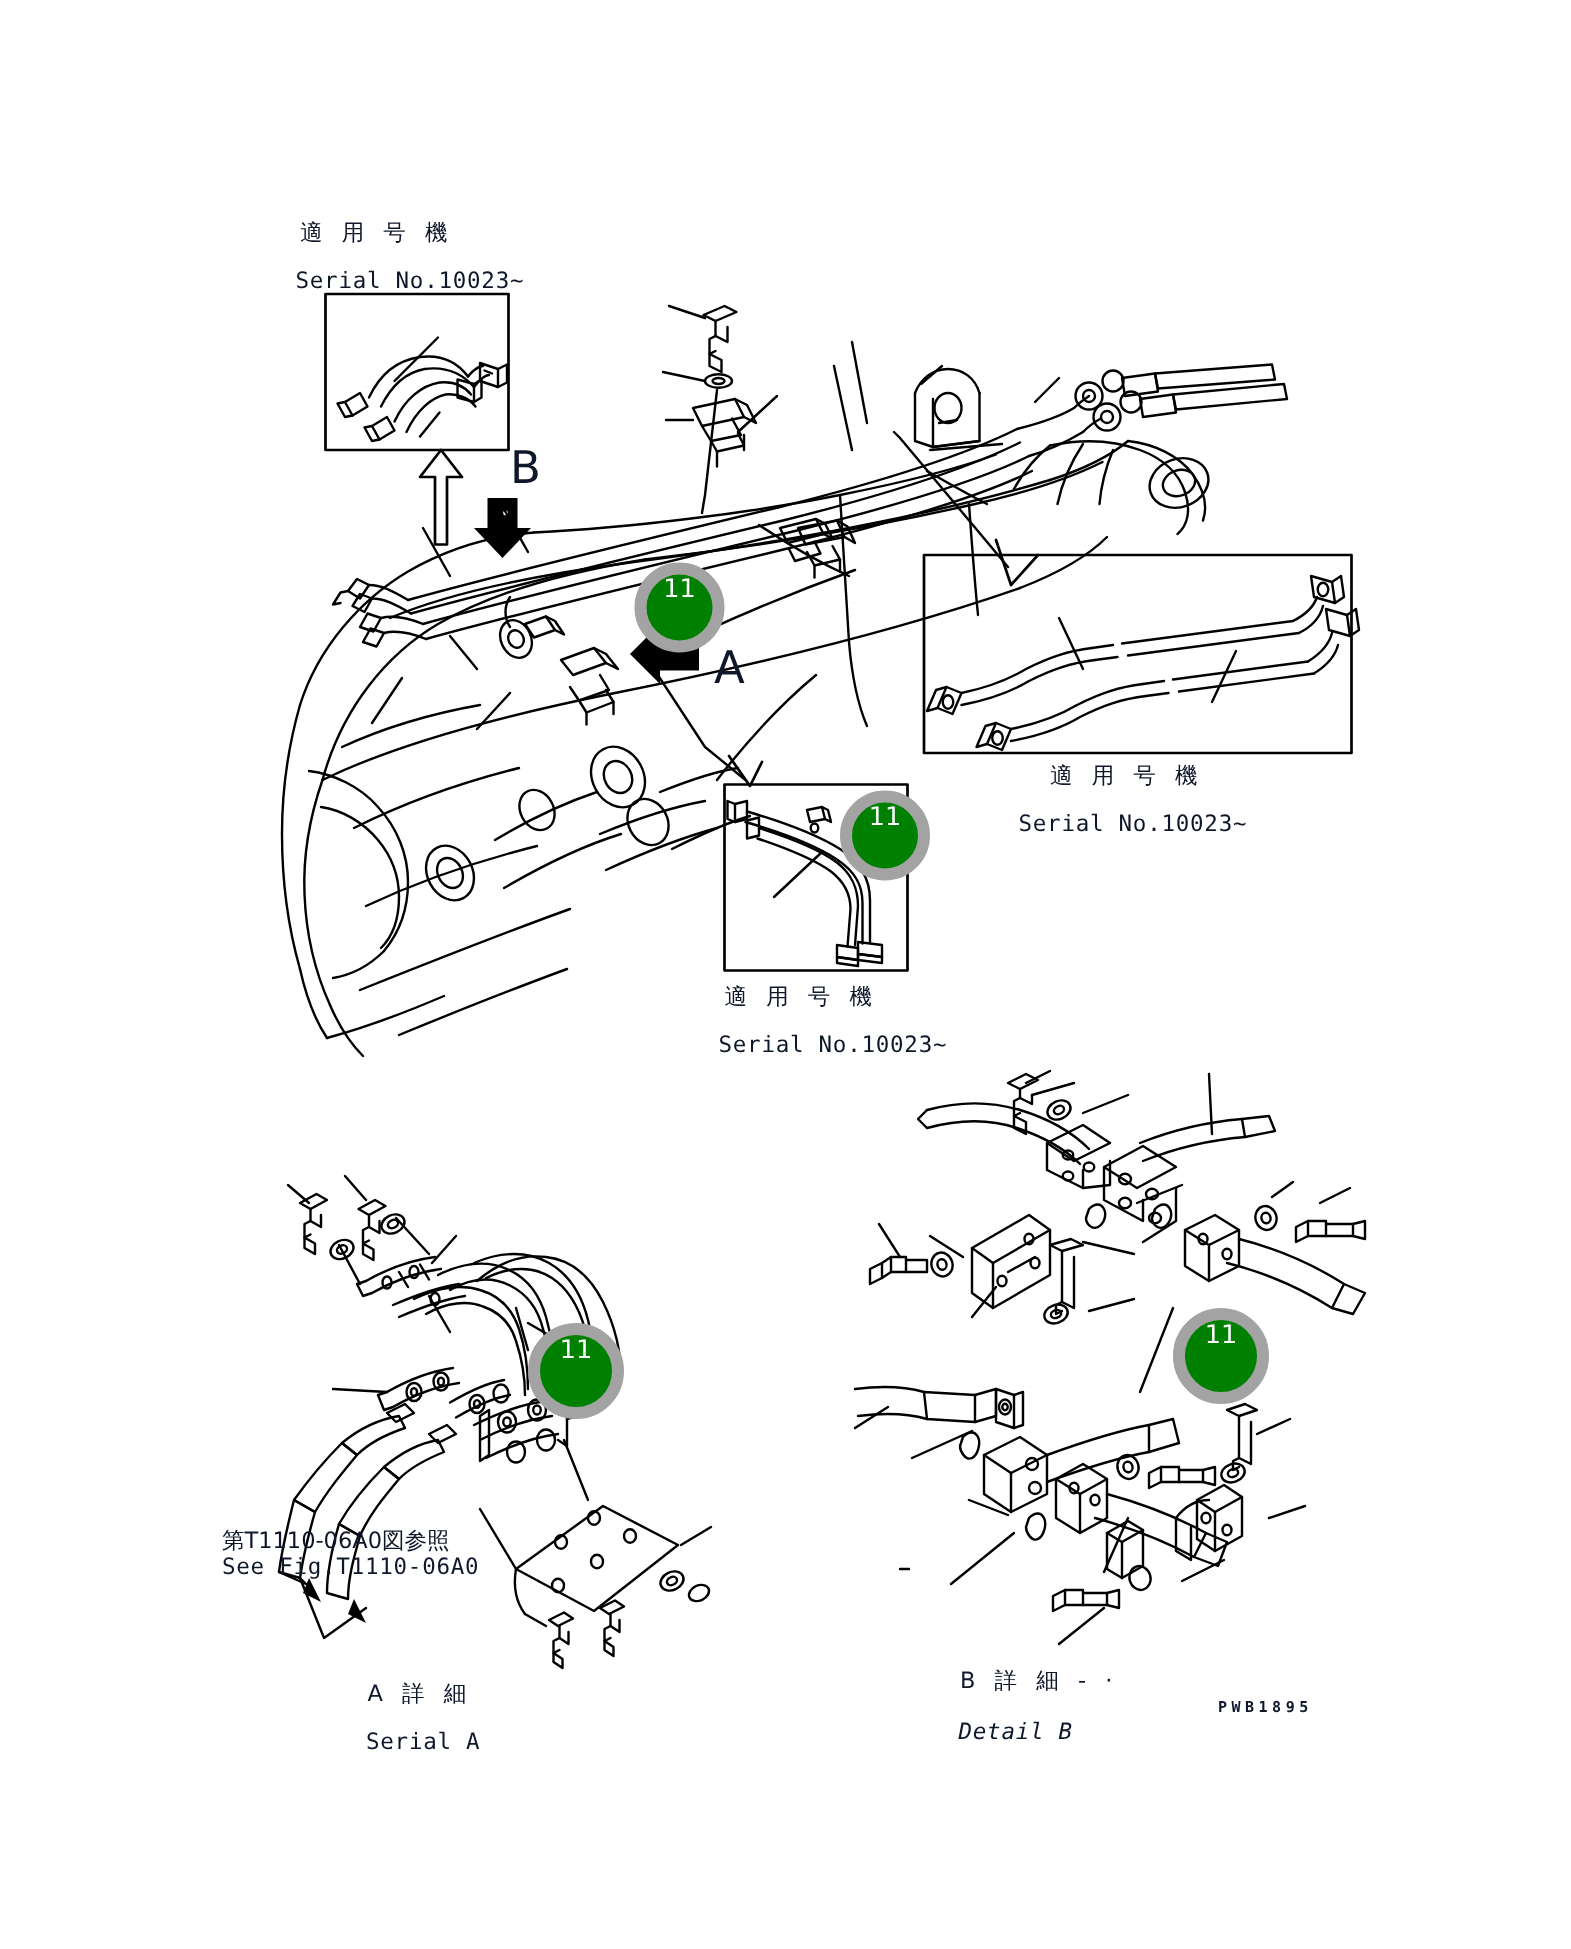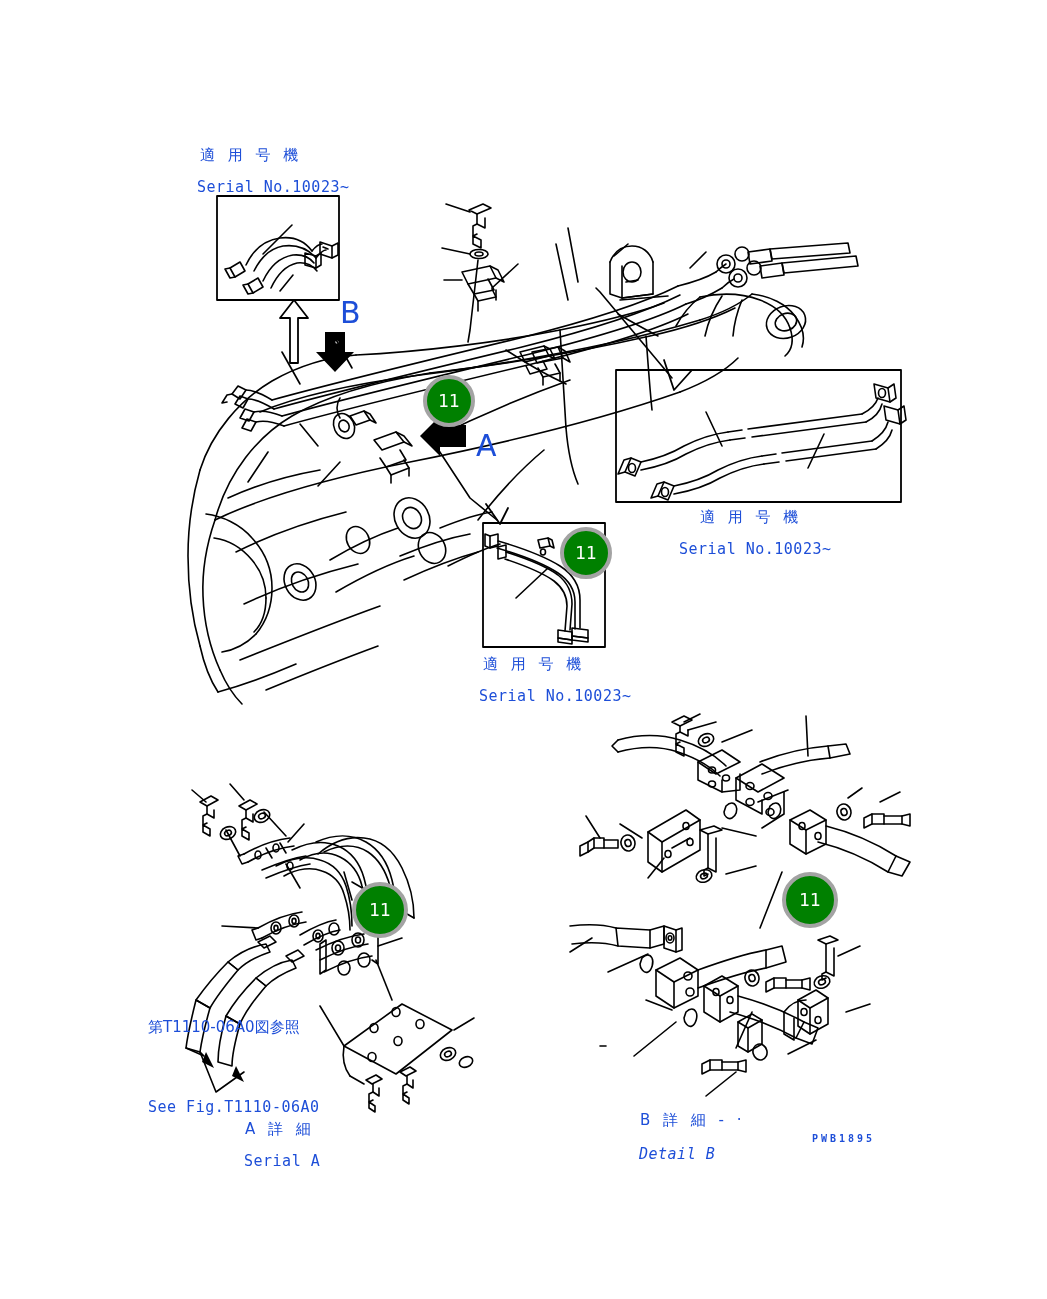--- a/index.html
+++ b/index.html
@@ -4,27 +4,27 @@
 <title>Parts Diagram</title>
 <style>
   html,body{margin:0;padding:0;background:#ffffff;}
   body{
     width:1047px;height:1299px;position:relative;overflow:hidden;
     font-family:"DejaVu Sans","Liberation Sans",sans-serif;
     -webkit-font-smoothing:none;
   }
   #sheet{position:absolute;left:0;top:0;width:1047px;height:1299px;}
   svg{position:absolute;left:0;top:0;width:1047px;height:1299px;}
-  .lbl{position:absolute;white-space:pre;color:#1d4ed8;}
+  .lbl{position:absolute;white-space:pre;color:#0f172a;}
   .jp{font-family:"DejaVu Sans","Liberation Sans",sans-serif;font-size:15px;letter-spacing:4px;}
   .rom{font-family:"DejaVu Sans Mono","Liberation Mono",monospace;font-size:15px;letter-spacing:0.5px;margin-top:12px;}
   .ltr{font-family:"DejaVu Sans","Liberation Sans",sans-serif;font-size:30px;}
   .dwg{font-family:"DejaVu Sans Mono","Liberation Mono",monospace;font-size:10px;letter-spacing:3px;font-weight:bold;}
-  .callout{position:absolute;border-radius:50%;background:#008000;border:4px solid #a3a3a3;
-    display:flex;align-items:center;justify-content:center;color:#ffffff;
+  .callout{position:absolute;border-radius:50%;background:#008000;border:8px solid #a3a3a3;
+    display:flex;align-items:flex-start;justify-content:center;color:#ffffff;
     font-family:"DejaVu Sans","Liberation Sans",sans-serif;font-size:17px;}
 </style>
 </head>
 <body>
 
 <div id="sheet">
 
 <svg viewBox="0 0 1047 1299" xmlns="http://www.w3.org/2000/svg">
   <g fill="none" stroke="#000" stroke-width="1.6" stroke-linejoin="round" stroke-linecap="round">
 
@@ -606,21 +606,21 @@
 <div class="lbl jp" style="left:200px;top:146px;">適 用 号 機</div>
 <div class="lbl rom" style="left:197px;top:166px;">Serial No.10023~</div>
 
 <div class="lbl jp" style="left:700px;top:508px;">適 用 号 機</div>
 <div class="lbl rom" style="left:679px;top:528px;">Serial No.10023~</div>
 
 <div class="lbl jp" style="left:483px;top:655px;">適 用 号 機</div>
 <div class="lbl rom" style="left:479px;top:675px;">Serial No.10023~</div>
 
 <div class="lbl jp" style="left:148px;top:1018px;letter-spacing:0px;">第T1110-06A0図参照</div>
-<div class="lbl rom" style="left:148px;top:1086px;">See Fig.T1110-06A0</div>
+<div class="lbl rom" style="left:148px;top:1023px;">See Fig.T1110-06A0</div>
 
 <div class="lbl jp" style="left:245px;top:1120px;">A 詳 細</div>
 <div class="lbl rom" style="left:244px;top:1140px;">Serial A</div>
 
 <div class="lbl jp" style="left:640px;top:1111px;">B 詳 細 - ·</div>
 <div class="lbl rom" style="left:639px;top:1133px;font-style:italic;">Detail B</div>
 
 <div class="lbl ltr" style="left:340px;top:295px;">B</div>
 <div class="lbl ltr" style="left:476px;top:428px;">A</div>
 

